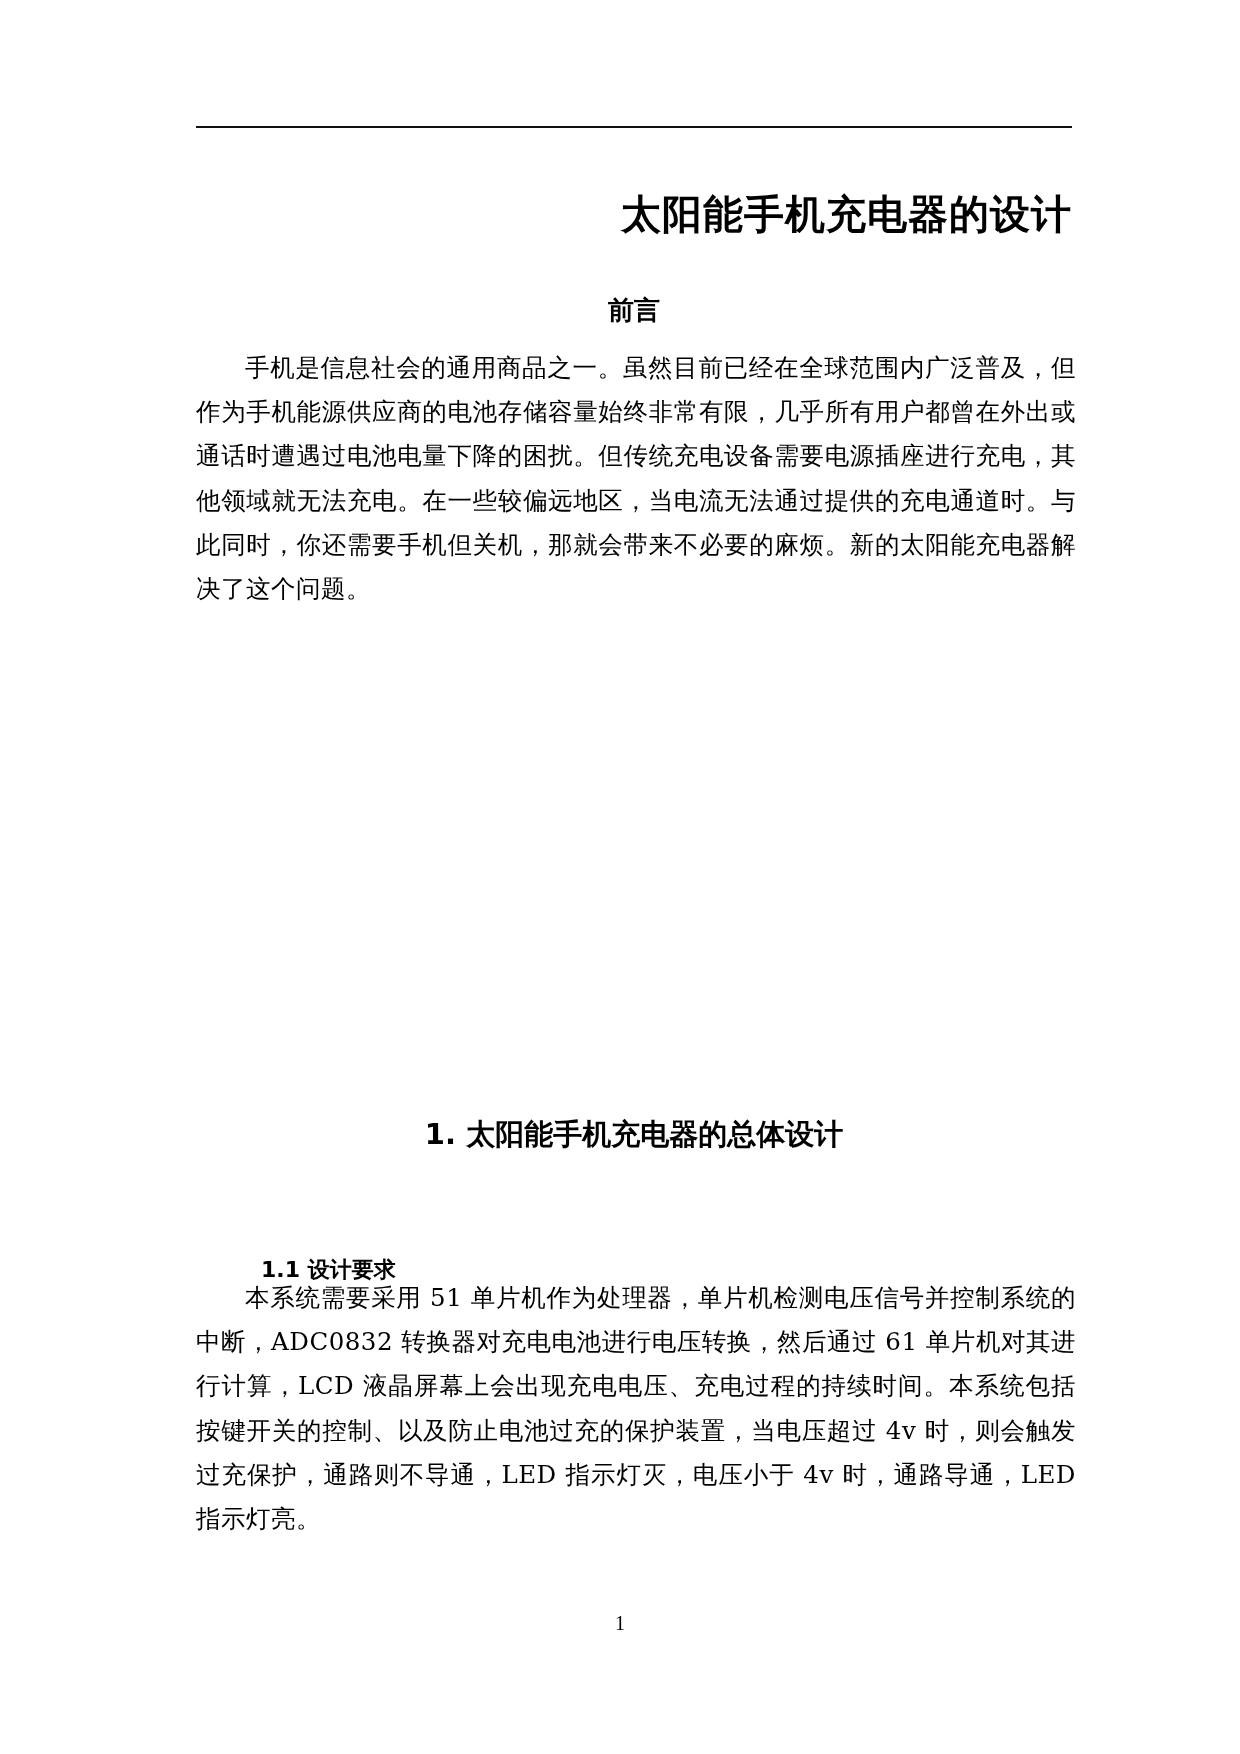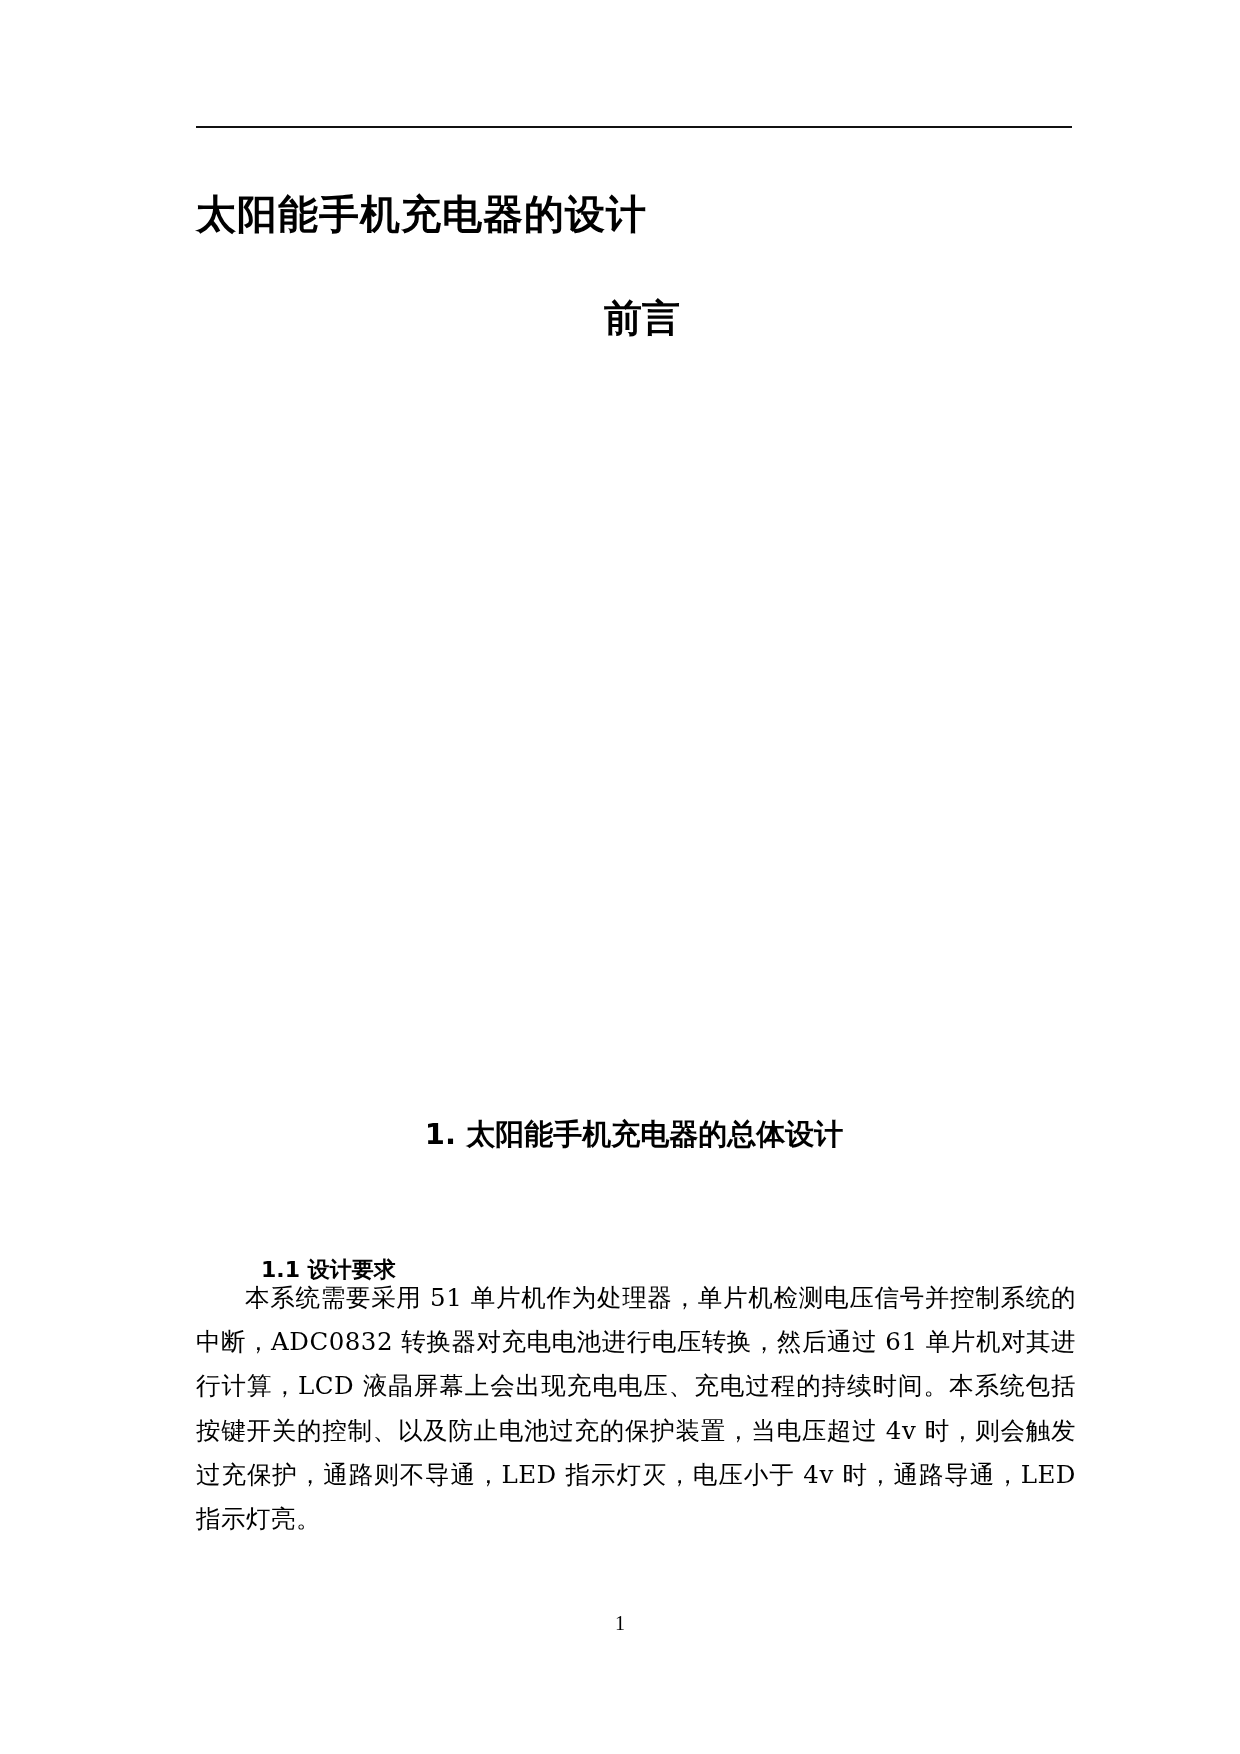--- a/index.html
+++ b/index.html
@@ -21,39 +21,39 @@
       top: 126px;
       width: 876px;
       height: 2px;
       background: #111111;
     }
     .doc-title {
       position: absolute;
       left: 196px;
       width: 876px;
       top: 186px;
-      text-align: left;
+      text-align: right;
       font-family: "DejaVu Sans", "Liberation Sans", sans-serif;
       font-weight: bold;
       font-size: 40px;
       line-height: 56px;
       letter-spacing: 1px;
       margin: 0;
     }
     .preface-title {
       position: absolute;
       left: 196px;
       width: 876px;
       top: 290px;
       text-align: center;
       font-family: "DejaVu Sans", "Liberation Sans", sans-serif;
       font-weight: bold;
-      font-size: 38px;
+      font-size: 26px;
       line-height: 40px;
-      margin: 8px;
+      margin: 0;
     }
     .body-block {
       position: absolute;
       left: 196px;
       width: 880px;
       margin: 0;
     }
     .para {
       margin: 0;
       font-size: 24.5px;
@@ -99,20 +99,21 @@
 </head>
 <body>
 
 <div class="header-rule"></div>
 
 <h1 class="doc-title">太阳能手机充电器的设计</h1>
 
 <h2 class="preface-title">前言</h2>
 
 <div class="body-block" style="top: 346px;">
+  <p class="para">手机是信息社会的通用商品之一。虽然目前已经在全球范围内广泛普及，但作为手机能源供应商的电池存储容量始终非常有限，几乎所有用户都曾在外出或通话时遭遇过电池电量下降的困扰。但传统充电设备需要电源插座进行充电，其他领域就无法充电。在一些较偏远地区，当电流无法通过提供的充电通道时。与此同时，你还需要手机但关机，那就会带来不必要的麻烦。新的太阳能充电器解决了这个问题。</p>
 </div>
 
 <h2 class="section-title">1. 太阳能手机充电器的总体设计</h2>
 
 <h3 class="subsection-title">1.1  设计要求</h3>
 
 <div class="body-block" style="top: 1276px;">
   <p class="para">本系统需要采用 51 单片机作为处理器，单片机检测电压信号并控制系统的中断，ADC0832 转换器对充电电池进行电压转换，然后通过 61 单片机对其进行计算，LCD 液晶屏幕上会出现充电电压、充电过程的持续时间。本系统包括按键开关的控制、以及防止电池过充的保护装置，当电压超过 4v 时，则会触发过充保护，通路则不导通，LED 指示灯灭，电压小于 4v 时，通路导通，LED 指示灯亮。</p>
 </div>
 

